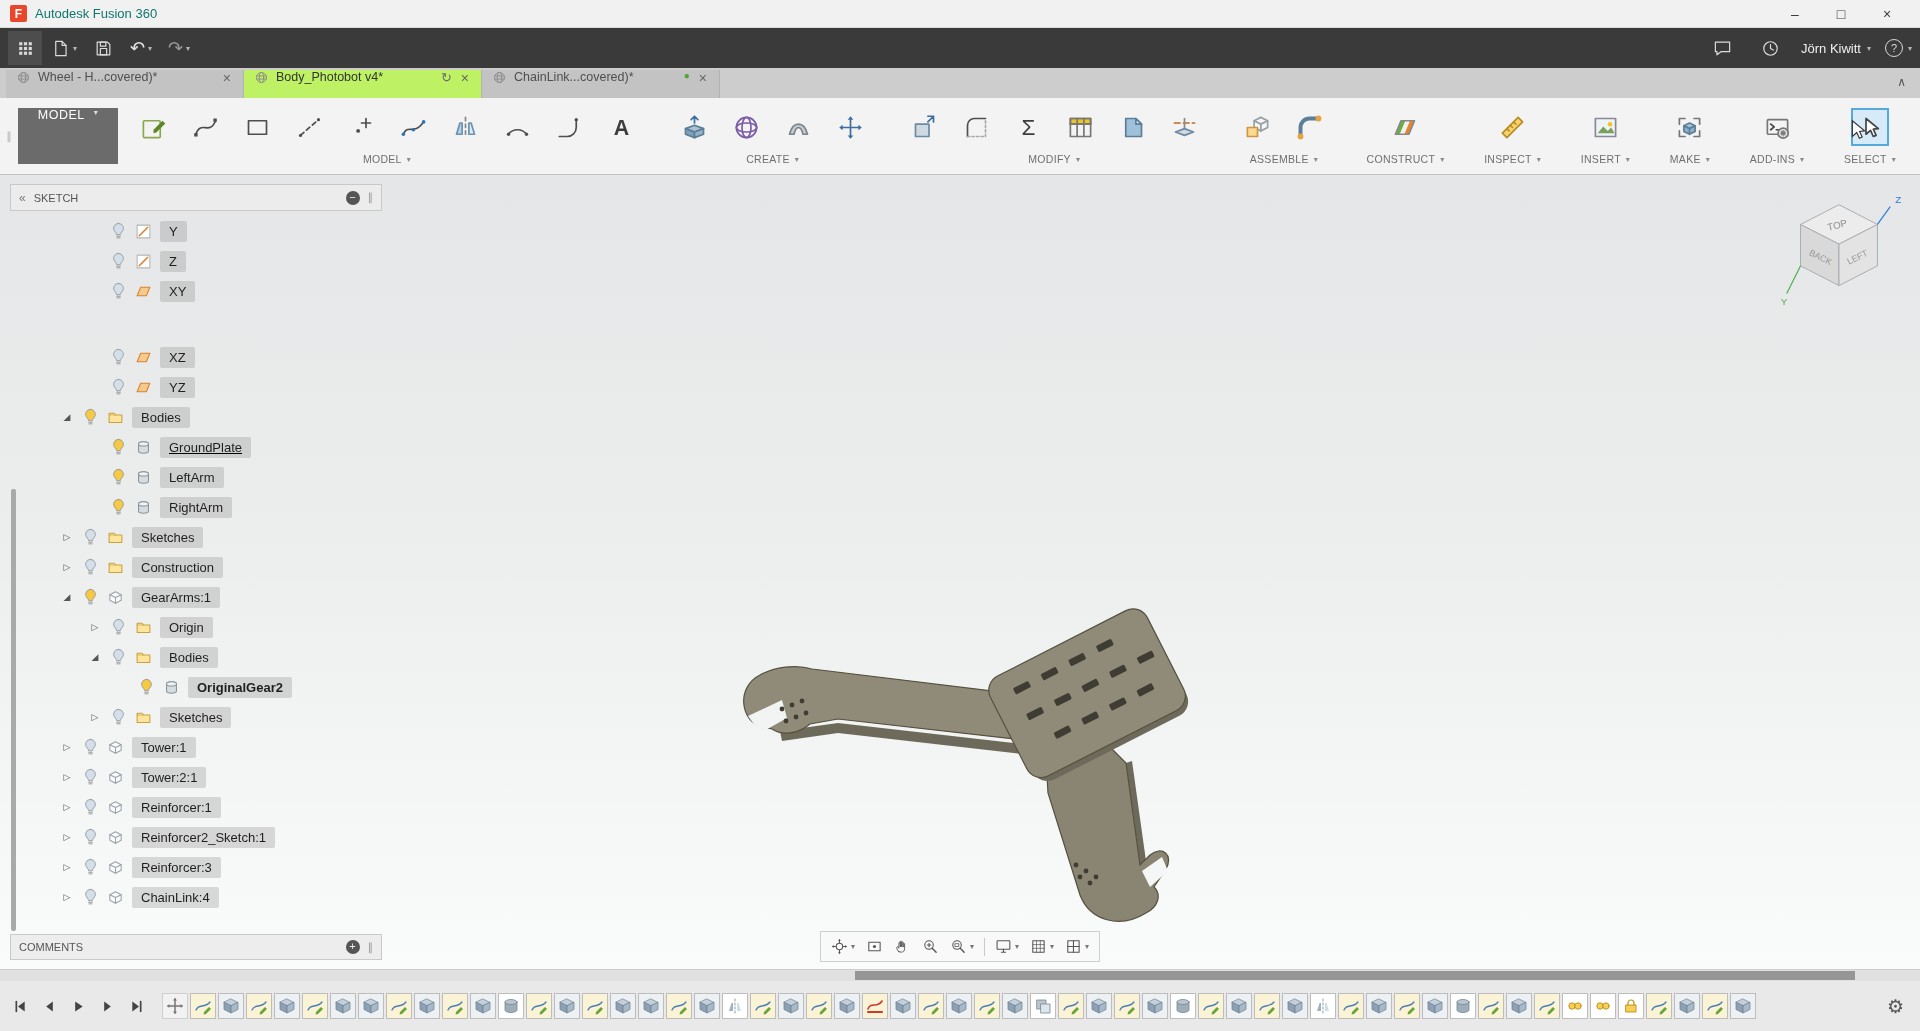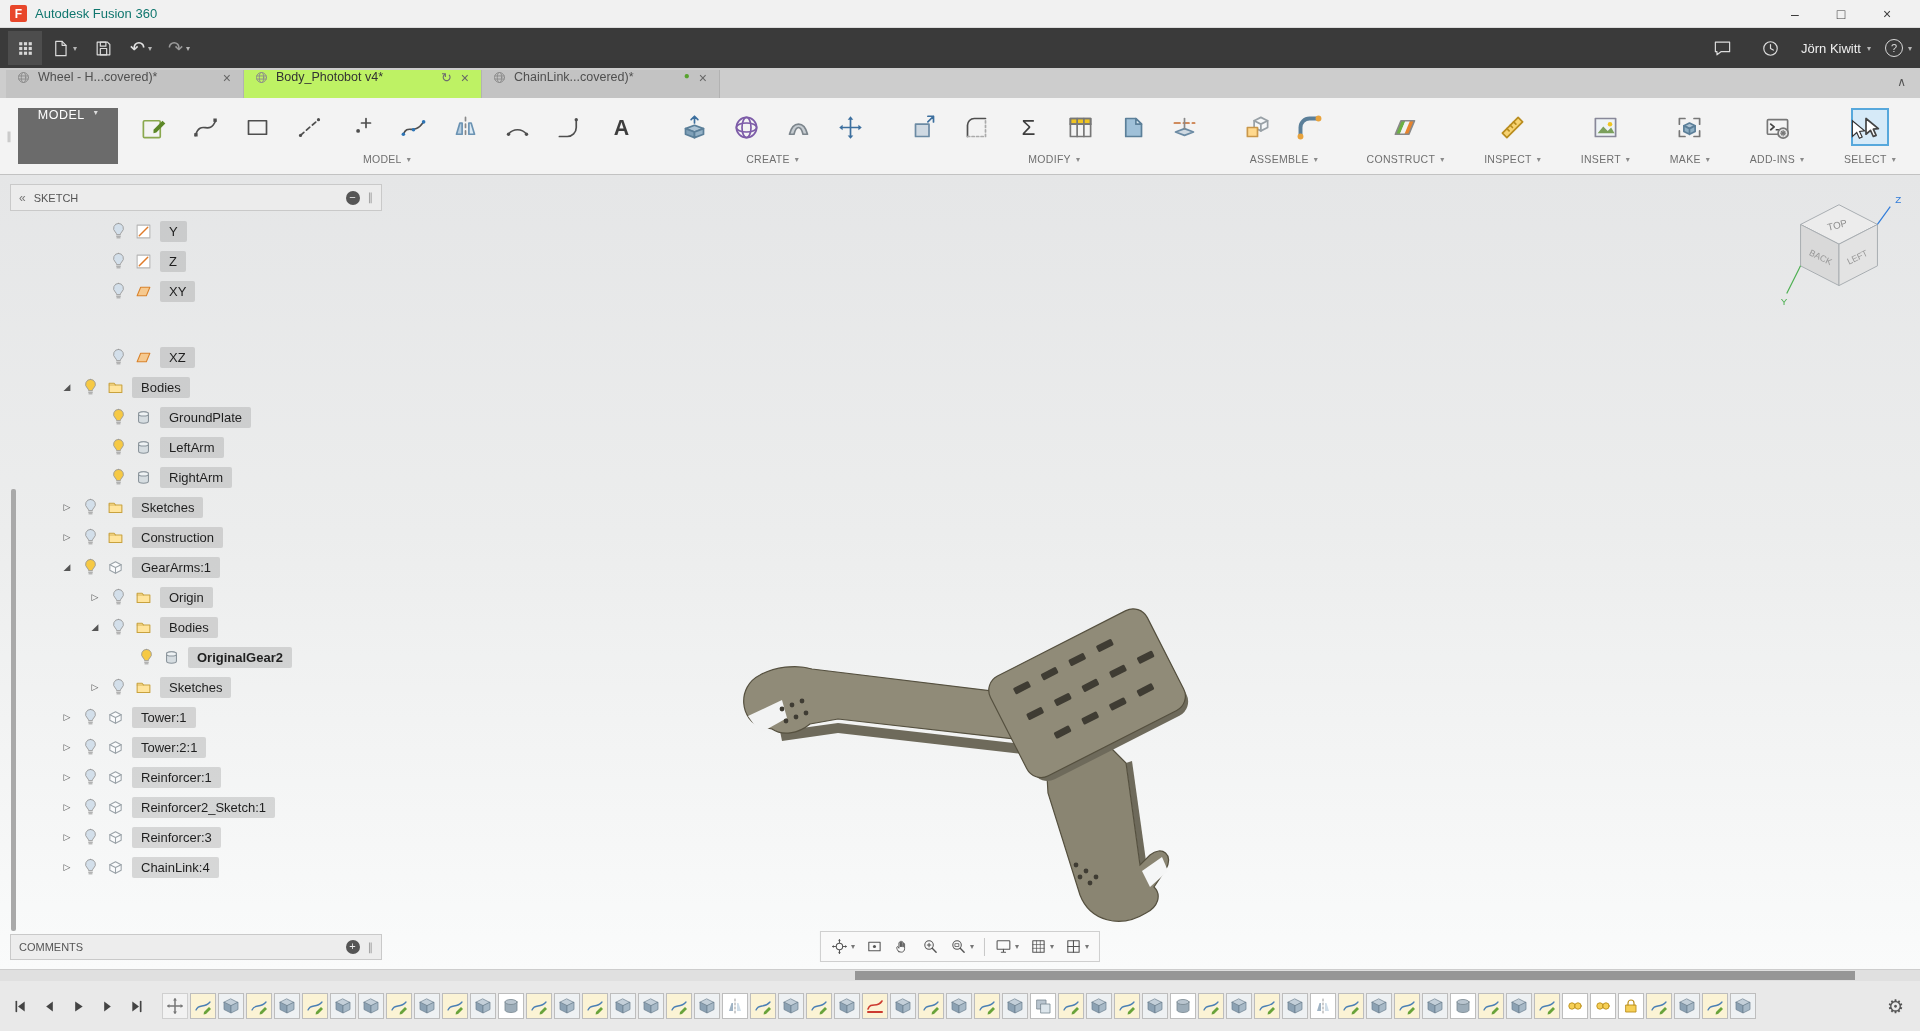--- a/index.html
+++ b/index.html
@@ -638,37 +638,52 @@
                 <path d="M5.9 15.8h4.2M6.3 17.6h3.4" stroke="#9a9a9a" stroke-width="1.1"></path>
               </svg>
             </span>
             <span class="ticon">
               <svg viewBox="0 0 24 24" fill="none" stroke-width="1.5" stroke-linecap="round" stroke-linejoin="round">
                 <path d="M3 18 L8 6 H21 L16 18z" fill="#f6c98f" stroke="#d9822b"></path>
               </svg>
             </span>
             <span class="tlabel">XZ</span>
           </div>
+          <div class="trow" style="padding-left: 62px;">
+            <span class="tarrow"></span>
+            <span class="tbulb">
+              <svg viewBox="0 0 16 20" fill="none" stroke-width="1.5" stroke-linecap="round" stroke-linejoin="round">
+                <path d="M8 1.5 a5.5 5.5 0 0 1 3.6 9.6 c-.9.8-1.4 1.7-1.5 2.9 h-4.2 c-.1-1.2-.6-2.1-1.5-2.9 A5.5 5.5 0 0 1 8 1.5z" fill="#d3dfea" stroke="#9a9a9a" stroke-width="1"></path>
+                <path d="M5.9 15.8h4.2M6.3 17.6h3.4" stroke="#9a9a9a" stroke-width="1.1"></path>
+              </svg>
+            </span>
+            <span class="ticon">
+              <svg viewBox="0 0 24 24" fill="none" stroke-width="1.5" stroke-linecap="round" stroke-linejoin="round">
+                <path d="M3 18 L8 6 H21 L16 18z" fill="#f6c98f" stroke="#d9822b"></path>
+              </svg>
+            </span>
+            <span class="tlabel">YZ</span>
+          </div>
           <div class="trow" style="padding-left: 34px;">
             <span class="tarrow">◢</span>
             <span class="tbulb">
               <svg viewBox="0 0 16 20" fill="none" stroke-width="1.5" stroke-linecap="round" stroke-linejoin="round">
                 <path d="M8 1.5 a5.5 5.5 0 0 1 3.6 9.6 c-.9.8-1.4 1.7-1.5 2.9 h-4.2 c-.1-1.2-.6-2.1-1.5-2.9 A5.5 5.5 0 0 1 8 1.5z" fill="#f6c944" stroke="#9a9a9a" stroke-width="1"></path>
                 <path d="M5.9 15.8h4.2M6.3 17.6h3.4" stroke="#9a9a9a" stroke-width="1.1"></path>
               </svg>
             </span>
             <span class="ticon">
               <svg viewBox="0 0 24 24" fill="none" stroke-width="1.5" stroke-linecap="round" stroke-linejoin="round">
                 <path d="M3 6 h7 l2 2.5 h9 V19 H3z" fill="#ffe49c" stroke="#c8a23e"></path>
                 <path d="M3 8.5h9" stroke="#c8a23e" stroke-width="1"></path>
               </svg>
             </span>
             <span class="tlabel">Bodies</span>
           </div>
-          <div class="trow" style="padding-left: 62px;">
+          <div class="trow" style="padding-left: 62px; text-decoration: underline;">
             <span class="tarrow"></span>
             <span class="tbulb">
               <svg viewBox="0 0 16 20" fill="none" stroke-width="1.5" stroke-linecap="round" stroke-linejoin="round">
                 <path d="M8 1.5 a5.5 5.5 0 0 1 3.6 9.6 c-.9.8-1.4 1.7-1.5 2.9 h-4.2 c-.1-1.2-.6-2.1-1.5-2.9 A5.5 5.5 0 0 1 8 1.5z" fill="#f6c944" stroke="#9a9a9a" stroke-width="1"></path>
                 <path d="M5.9 15.8h4.2M6.3 17.6h3.4" stroke="#9a9a9a" stroke-width="1.1"></path>
               </svg>
             </span>
             <span class="ticon">
               <svg viewBox="0 0 24 24" fill="none" stroke-width="1.5" stroke-linecap="round" stroke-linejoin="round">
                 <path d="M5 7 c0-2 3.2-3 7-3s7 1 7 3 v10 c0 2 -3.2 3 -7 3 s-7 -1 -7 -3z" fill="#d6dde1" stroke="#8a949b"></path>

